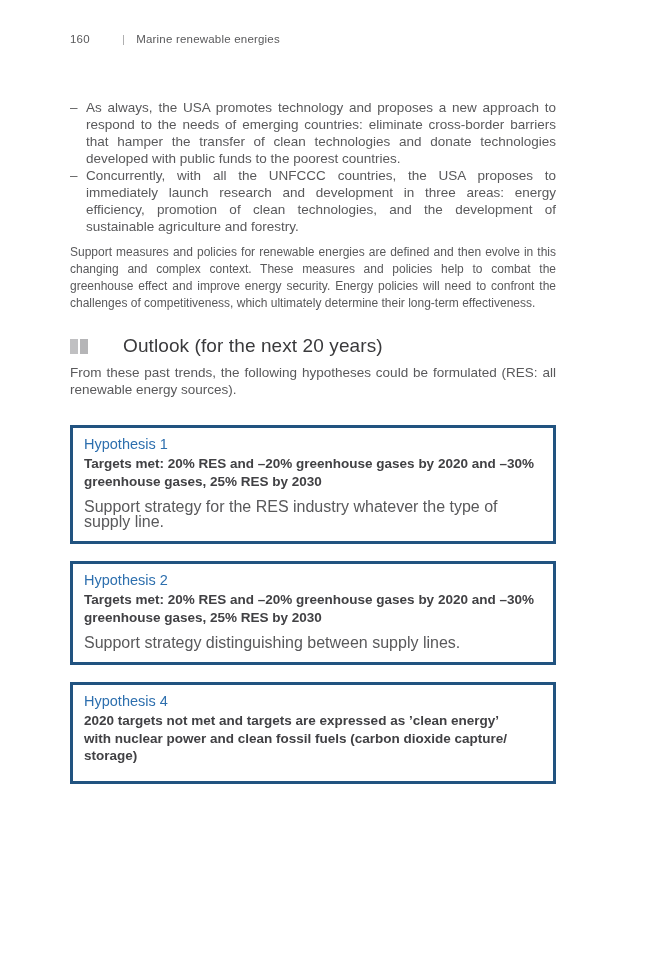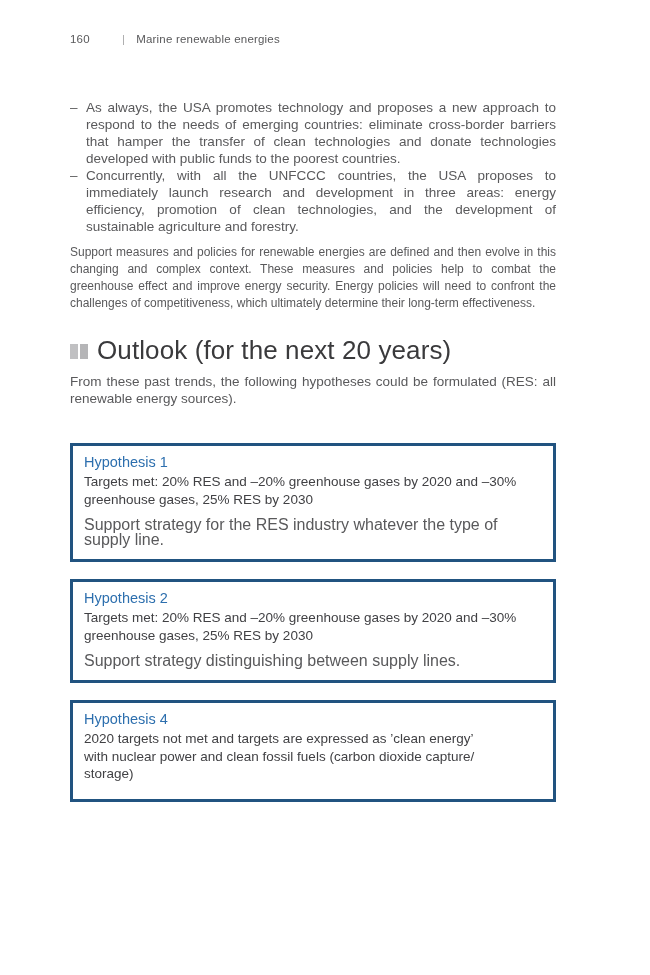--- a/index.html
+++ b/index.html
@@ -64,24 +64,25 @@
     line-height: 17px;
     text-align: justify;
     color: #59595b;
   }
 
   
   .section-heading {
     display: flex;
     align-items: center;
     margin: 23px 0 0 0;
-    font-size: 26px;
+    font-size: 19px;
     font-weight: 400;
     color: #3a3a3c;
     letter-spacing: 0.1px;
+    gap: 26px;
   }
   .sq-icon {
     display: inline-flex;
     gap: 2px;
     margin-right: 9px;
     margin-top: 1px;
   }
   .sq-icon i {
     display: block;
     width: 8px;
@@ -100,33 +101,33 @@
 
   
   .hyp-box {
     box-sizing: border-box;
     min-height: 102px;
     border: 3px solid #215380;
     margin-top: 17px;
     padding: 8px 12px 12px 11px;
     background: #ffffff;
   }
-  .hyp-box:first-of-type { margin-top: 36px; }
+  .hyp-box:first-of-type { margin-top: 27px; }
   .hyp-title {
     margin: 0 0 2px 0;
     font-size: 14.5px;
     line-height: 17px;
     font-weight: 500;
     color: #2d6fae;
   }
   .hyp-target {
     margin: 0;
     font-size: 13.5px;
     line-height: 17.5px;
-    font-weight: 400;
+    font-weight: 700;
     color: #414144;
     white-space: pre-line;
   }
   .hyp-strategy {
     margin: 9px 0 0 0;
     font-size: 16px;
     line-height: 15px;
     color: #59595b;
   }
 </style>

